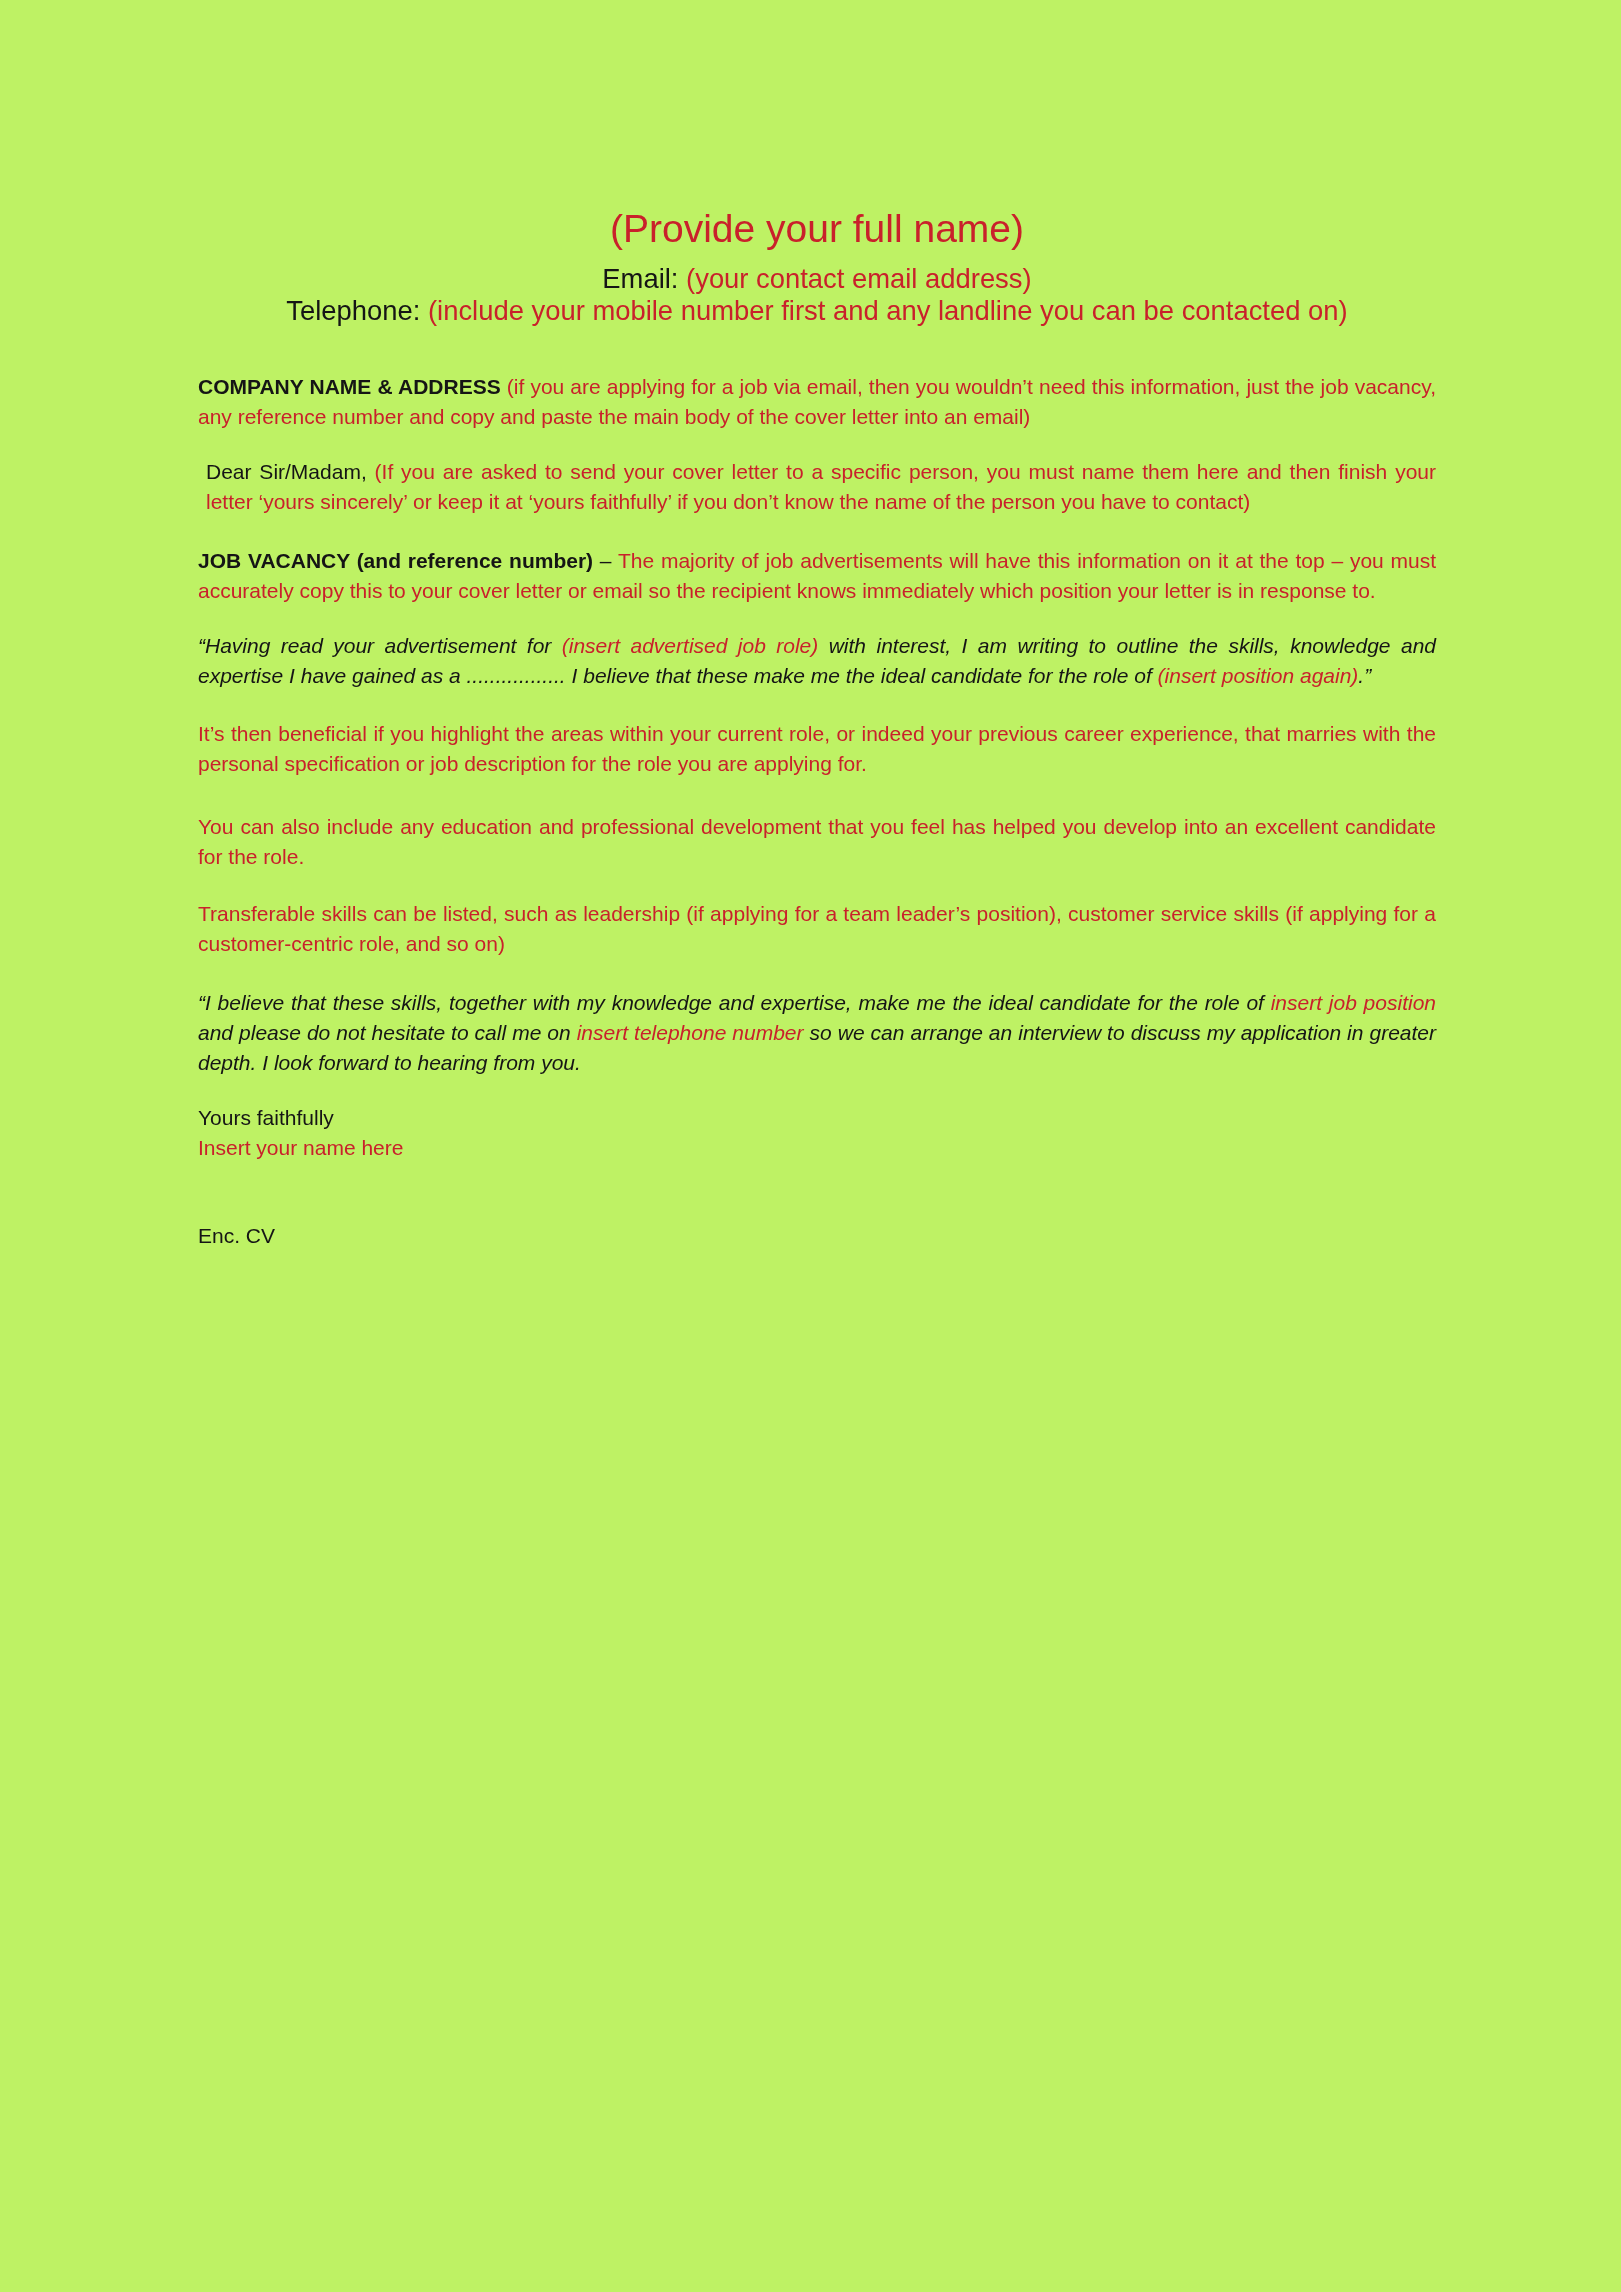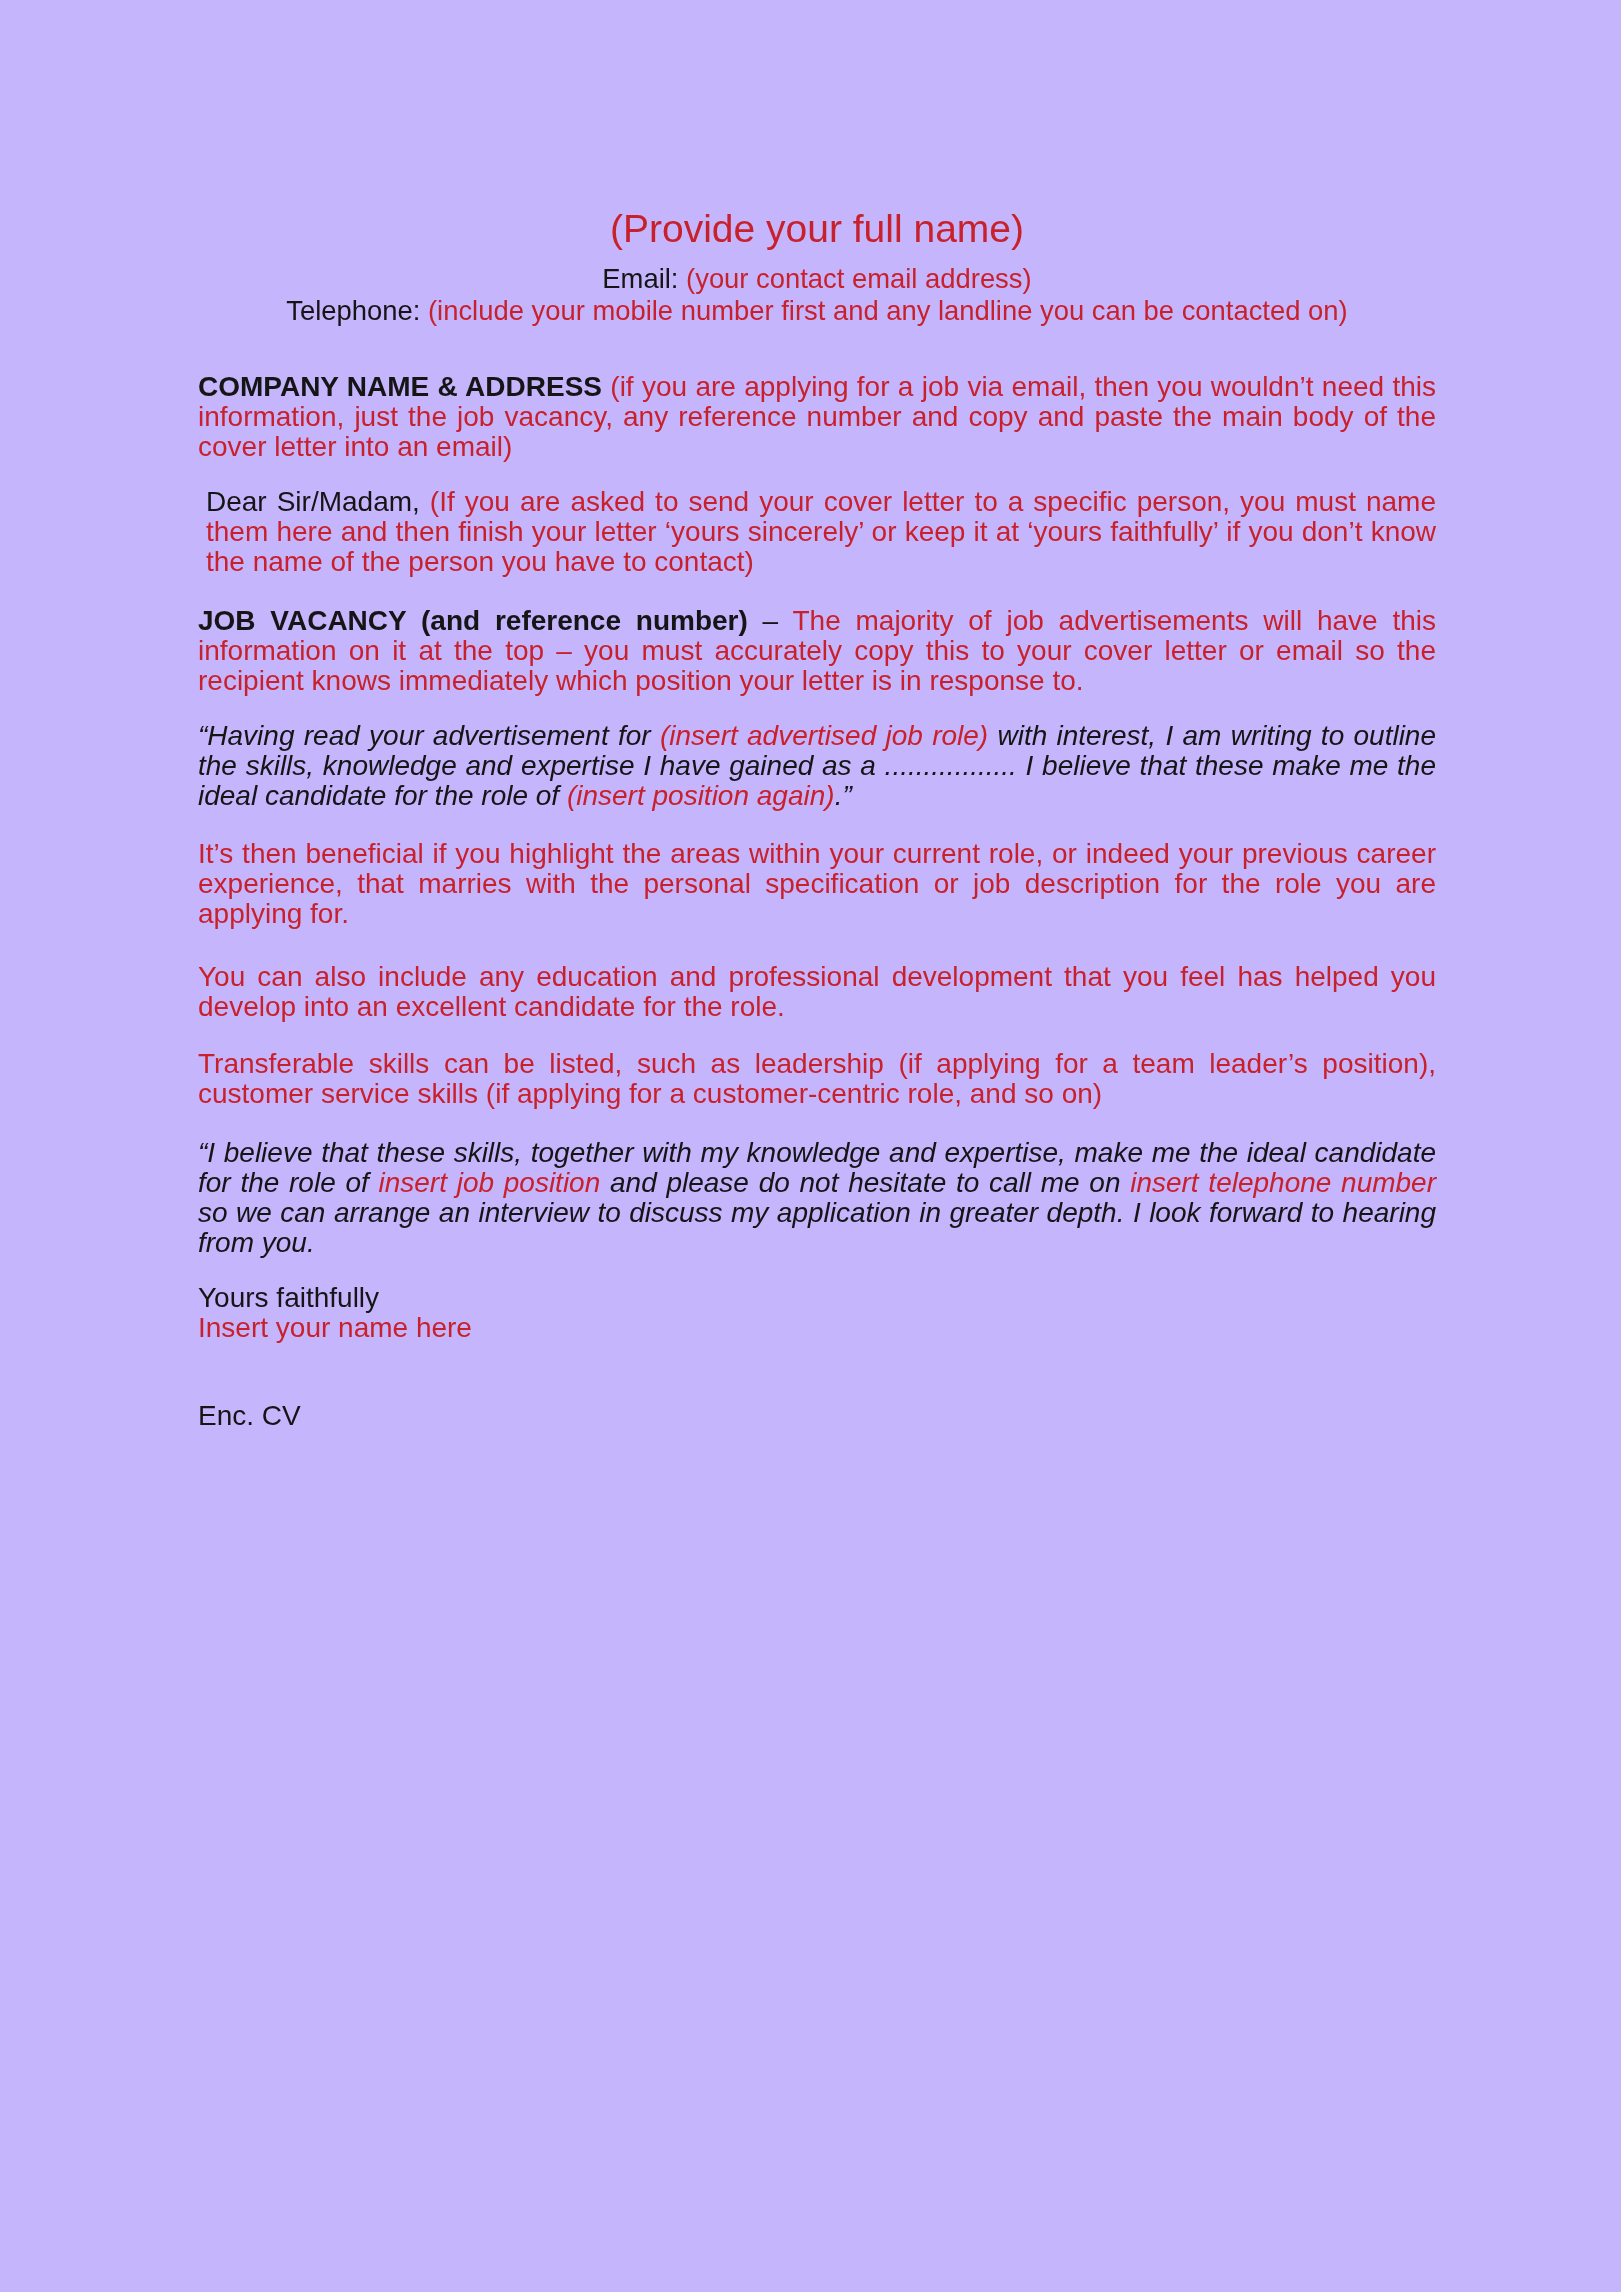--- a/index.html
+++ b/index.html
@@ -4,21 +4,21 @@
 <style>
   html, body {
     margin: 0;
     padding: 0;
     background: #ffffff;
   }
   .sheet {
     position: relative;
     width: 1621px;
     height: 2293px;
-    background: #c4b5fd;
+    background: #bef264;
     font-family: "Liberation Sans", "DejaVu Sans", sans-serif;
     color: #151515;
     overflow: hidden;
   }
   .content {
     position: absolute;
     left: 198px;
     top: 208px;
     width: 1238px;
   }
@@ -30,21 +30,21 @@
     text-align: center;
     color: #c9212b;
   }
   .cline {
     font-size: 27.4px;
     line-height: 32px;
     text-align: center;
   }
   .para {
     margin: 0;
-    font-size: 28px;
+    font-size: 21px;
     line-height: 30px;
     text-align: justify;
   }
   .bk { color: #151515; }
   .rd { color: #c9212b; }
   .bold { font-weight: 700; }
   .it { font-style: italic; }
   .un { text-decoration: underline; }
   
   .mt-company      { margin-top: 45px; }

